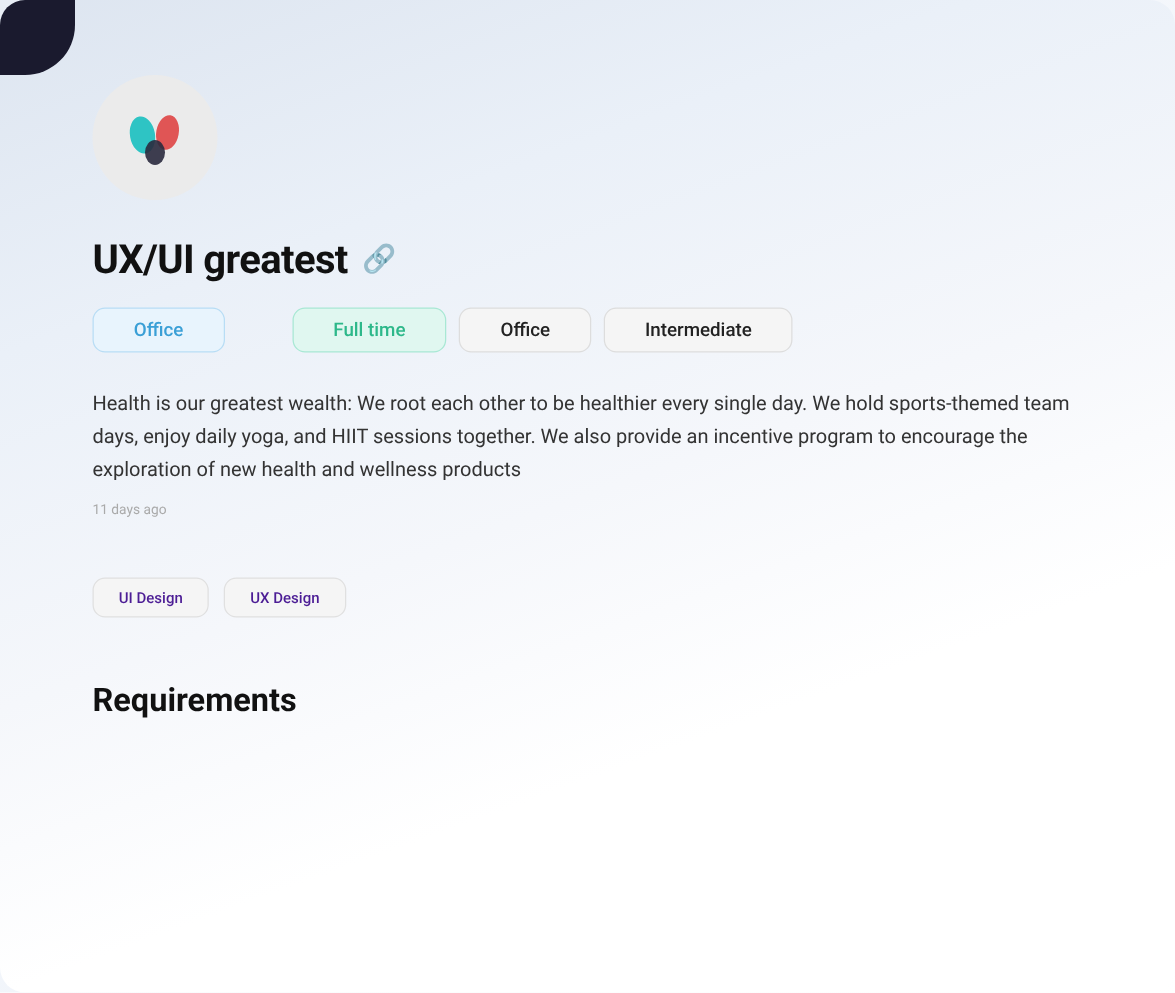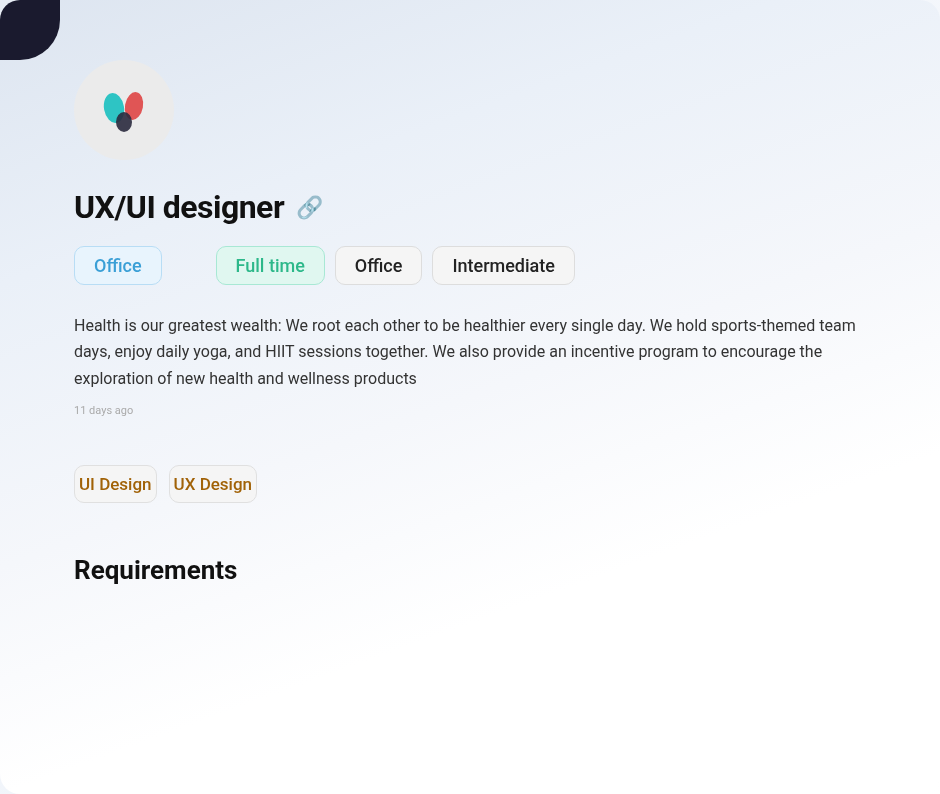--- a/index.html
+++ b/index.html
@@ -76,23 +76,23 @@
     }
 
     .tags-row {
       display: flex;
       gap: 10px;
       flex-wrap: wrap;
       margin-bottom: 28px;
     }
 
     .tag {
-      padding: 8px 19px;
+      padding: 8px 32px;
       border-radius: 10px;
-      font-size: 18px;
+      font-size: 15px;
       font-weight: 500;
       border: 1.5px solid transparent;
     }
 
     .tag-office {
       background: #e8f4fd;
       color: #3a9fd6;
       border-color: #b8ddf5;
     }
 
@@ -137,26 +137,26 @@
     }
 
     .tech-tags-row {
       display: flex;
       gap: 12px;
       flex-wrap: wrap;
       margin-bottom: 52px;
     }
 
     .tech-tag {
-      padding: 8px 4px;
+      padding: 8px 20px;
       border-radius: 10px;
-      font-size: 17px;
+      font-size: 12px;
       font-weight: 500;
       background: #f5f5f5;
-      color: #a16207;
+      color: #4c1d95;
       border: 1.5px solid #e0e0e0;
     }
   </style>
 </head>
 <body>
 
 <div class="page-container">
   <div class="corner-decoration"></div>
 
   <div class="logo-circle">
@@ -164,21 +164,21 @@
 
       <ellipse cx="20" cy="28" rx="10" ry="15" fill="#2ec4c4" transform="rotate(-10, 20, 28)"></ellipse>
 
       <ellipse cx="40" cy="26" rx="9" ry="14" fill="#e05555" transform="rotate(10, 40, 26)"></ellipse>
 
       <ellipse cx="30" cy="42" rx="8" ry="10" fill="#2a2a3e" opacity="0.9"></ellipse>
     </svg>
   </div>
 
   <div class="job-title-row">
-    <h1 class="job-title">UX/UI designer</h1>
+    <h1 class="job-title">UX/UI greatest</h1>
     <span class="link-icon">🔗</span>
   </div>
 
   <div class="tags-row">
     <span class="tag tag-office">Office</span>
     <span class="tag tag-fulltime">Full time</span>
     <span class="tag tag-middle">Office</span>
     <span class="tag tag-intermediate">Intermediate</span>
   </div>
 

